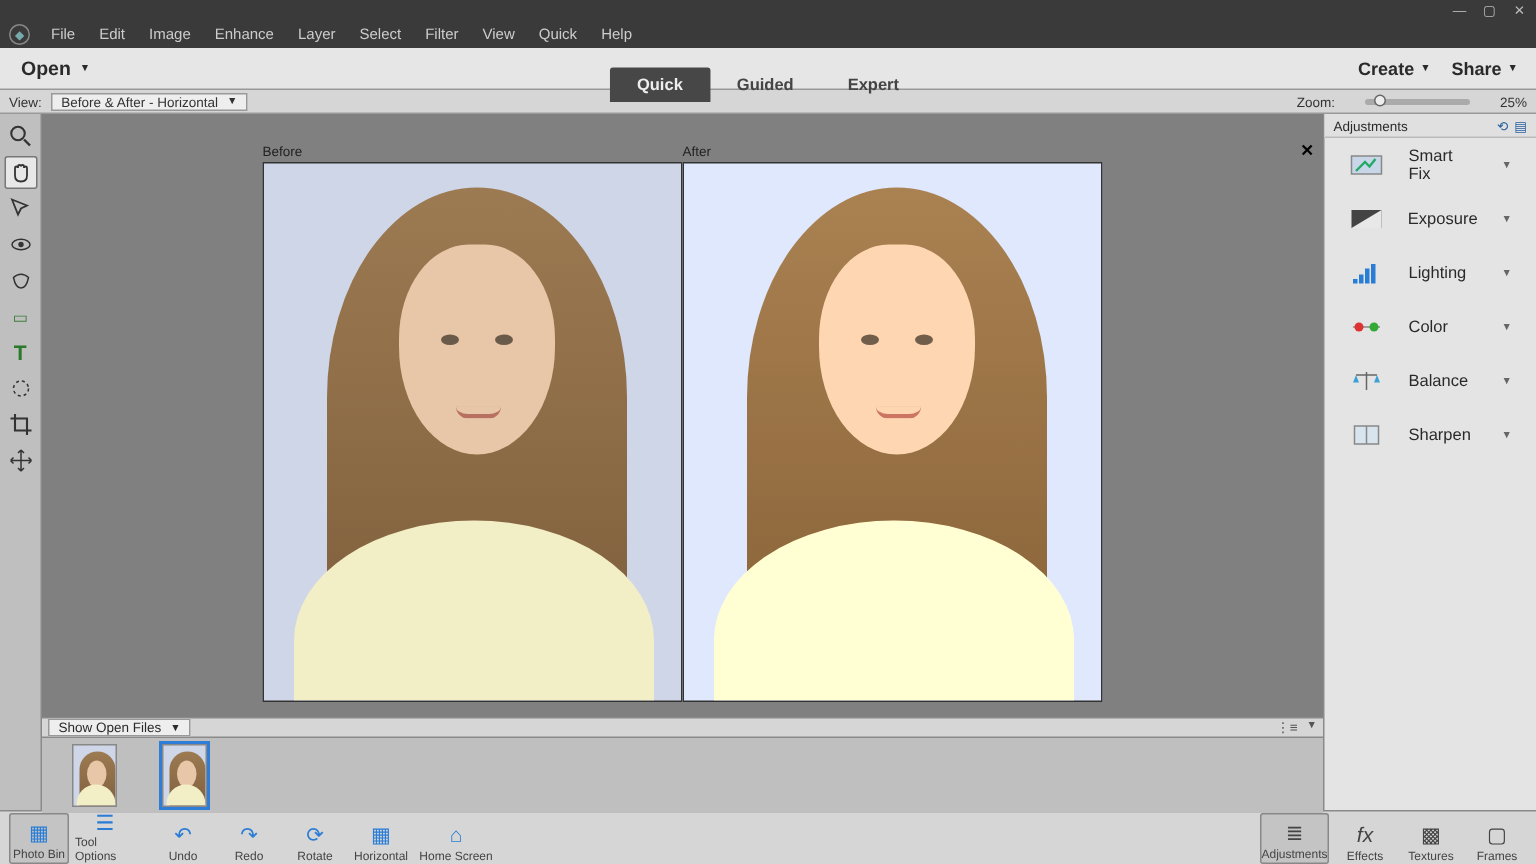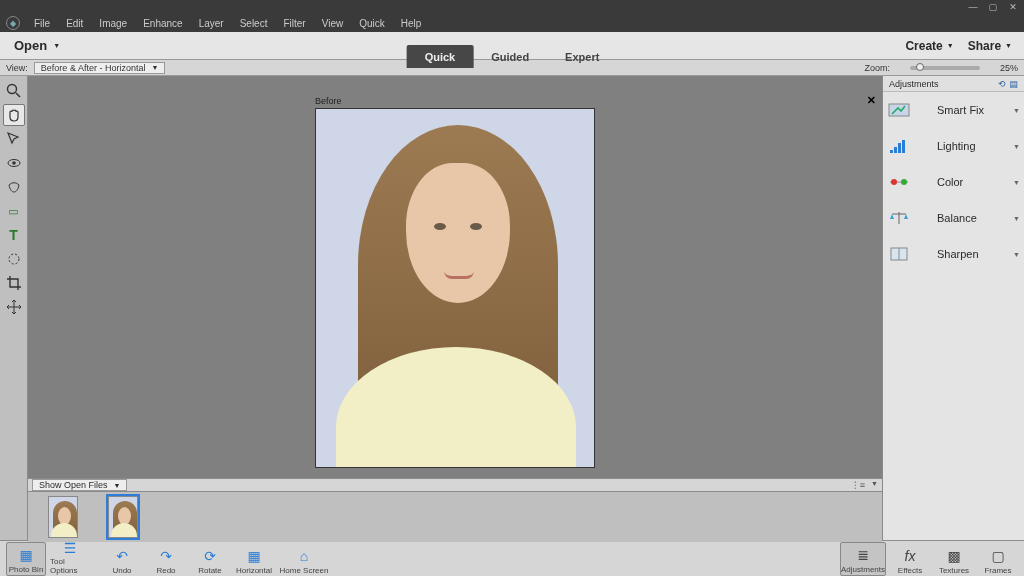--- a/index.html
+++ b/index.html
@@ -57,21 +57,21 @@
 .binarea { height:58px; background:#bfbfbf; display:flex; align-items:center; gap:30px; padding:4px 20px; }
 .thumb { width:30px; height:42px; border:1px solid #888; background:#cfd6e8; position:relative; overflow:hidden; }
 .thumb.sel { outline:2px solid #2e7dd6; }
 .thumb .h { position:absolute; top:4px; left:4px; width:24px; height:40px; background:linear-gradient(#9c7a52,#7d5e3b); border-radius:12px 12px 4px 4px; }
 .thumb .f { position:absolute; top:10px; left:9px; width:13px; height:18px; background:#e8c6a8; border-radius:50%; }
 .thumb .s { position:absolute; bottom:0; left:2px; width:26px; height:14px; background:#f2eec6; border-radius:14px 14px 0 0; }
 
 .rightpanel { width:142px; background:#e4e4e4; border-left:1px solid #8a8a8a; display:flex; flex-direction:column; }
 .rightpanel .hdr { height:16px; background:#e0e0e0; border-bottom:1px solid #bbb; display:flex; align-items:center; justify-content:space-between; padding:0 6px; font-size:9px; }
 .rightpanel .hdr .icons { display:flex; gap:4px; color:#2860a0; font-size:9px; }
-.adjrow { height:36px; display:flex; align-items:center; padding:0 4px; gap:26px; cursor:default; }
+.adjrow { height:36px; display:flex; align-items:center; padding:0 16px; gap:16px; cursor:default; }
 .adjrow .aicon { width:24px; height:20px; display:flex; align-items:center; justify-content:center; }
 .adjrow .albl { flex:1; font-size:11px; }
 .adjrow .acar { font-size:7px; color:#666; }
 
 
 .bottombar { height:36px; background:#d6d6d6; border-top:1px solid #8a8a8a; display:flex; align-items:flex-end; padding:1px 6px 0; font-size:8px; color:#444; }
 .bgrp { display:flex; gap:4px; }
 .bbtn { display:flex; flex-direction:column; align-items:center; justify-content:flex-end; width:40px; height:34px; gap:1px; cursor:default; padding-bottom:1px; }
 .bbtn.sel { background:#c4c4c4; border:1px solid #888; border-radius:2px; }
 .bbtn .bicon { height:18px; display:flex; align-items:center; justify-content:center; font-size:14px; }
@@ -193,20 +193,31 @@
         <div class="cap">Before</div>
         <div class="portrait">
           <div class="hair"></div>
             <div class="shirt"></div>
             <div class="face"></div>
             <div class="eye l"></div>
             <div class="eye r"></div>
             <div class="mouth"></div>
         </div>
       </div>
+      <div class="imgslot">
+        <div class="cap">After</div>
+        <div class="portrait after">
+          <div class="hair"></div>
+            <div class="shirt"></div>
+            <div class="face"></div>
+            <div class="eye l"></div>
+            <div class="eye r"></div>
+            <div class="mouth"></div>
+        </div>
+      </div>
     </div>
     <div class="binbar">
       <div class="sel">
         <span>Show Open Files</span>
         <span class="caret">▼</span>
       </div>
       <div class="binopts">
         <span>⋮≡</span>
         <span class="caret">▼</span>
       </div>
@@ -239,20 +250,30 @@
             <rect x="1" y="3" width="20" height="12" fill="#c9d6e8" stroke="#888"></rect>
             <path d="M4 13l6-6 3 3 4-5" stroke="#2a6" fill="none" stroke-width="1.6"></path>
           </svg>
         </span>
       <span class="albl">Smart Fix</span>
       <span class="acar">▼</span>
     </div>
     <div class="adjrow">
       <span class="aicon">
           <svg width="22" height="18" viewBox="0 0 22 18">
+            <rect x="1" y="3" width="20" height="12" fill="#444"></rect>
+            <polygon points="1,15 21,3 21,15" fill="#e8e8e8"></polygon>
+          </svg>
+        </span>
+      <span class="albl">Exposure</span>
+      <span class="acar">▼</span>
+    </div>
+    <div class="adjrow">
+      <span class="aicon">
+          <svg width="22" height="18" viewBox="0 0 22 18">
             <rect x="2" y="13" width="3" height="3" fill="#2a7dd6"></rect>
             <rect x="6" y="10" width="3" height="6" fill="#2a7dd6"></rect>
             <rect x="10" y="6" width="3" height="10" fill="#2a7dd6"></rect>
             <rect x="14" y="3" width="3" height="13" fill="#2a7dd6"></rect>
           </svg>
         </span>
       <span class="albl">Lighting</span>
       <span class="acar">▼</span>
     </div>
     <div class="adjrow">

